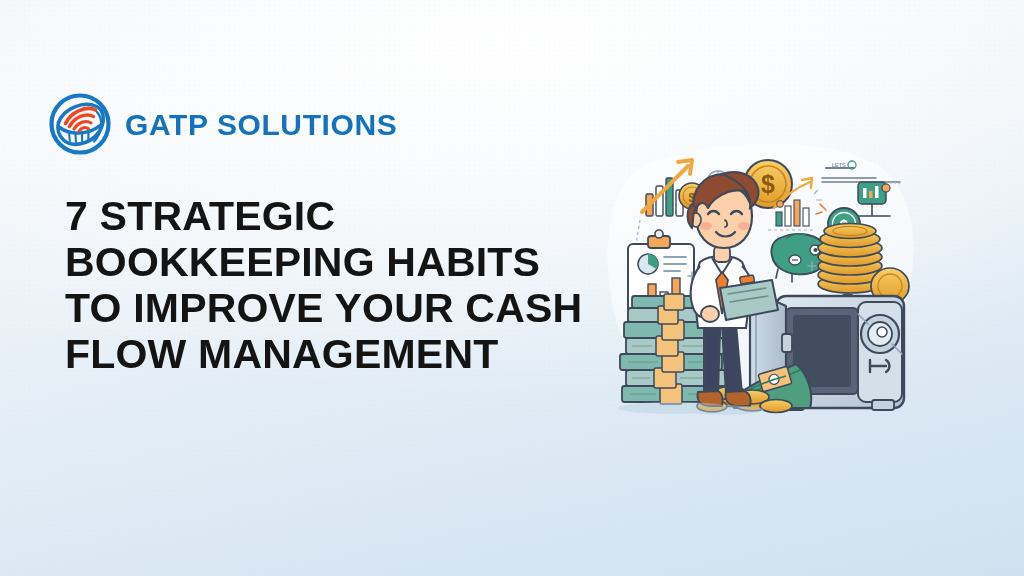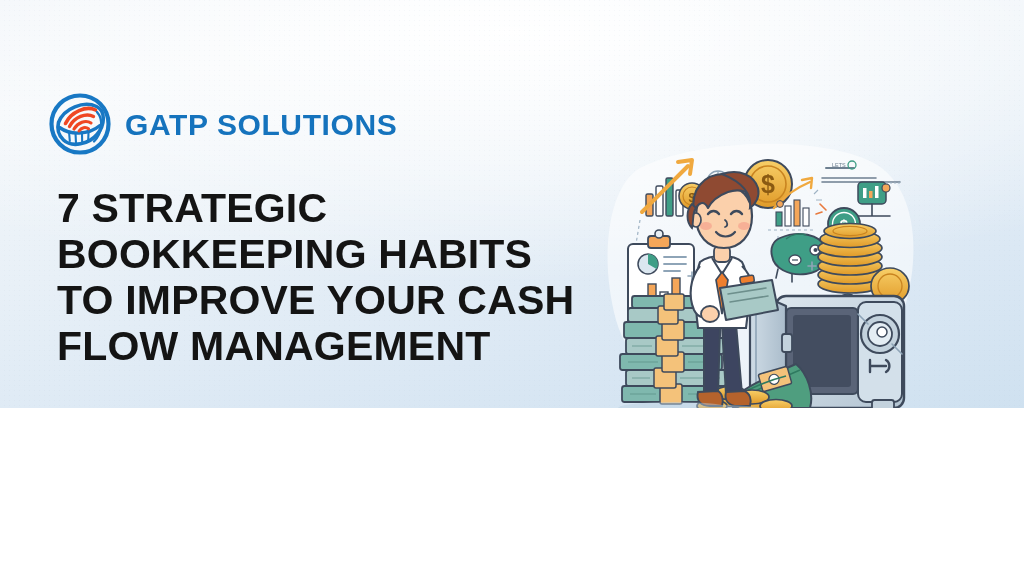--- a/index.html
+++ b/index.html
@@ -9,21 +9,21 @@
   body {
     width: 1024px;
     height: 576px;
     overflow: hidden;
     font-family: "Liberation Sans", sans-serif;
   }
 
   .slide {
     position: relative;
     width: 1024px;
-    height: 408px;
+    height: 576px;
     overflow: hidden;
     background:
       radial-gradient(120% 90% at 50% 8%, rgba(255,255,255,0.98) 0%, rgba(255,255,255,0.55) 35%, rgba(255,255,255,0) 68%),
       linear-gradient(168deg, #eef3f8 0%, #f3f7fa 18%, #e8f0f7 46%, #dbe8f4 74%, #cfe1f0 100%);
   }
 
   
   .texture {
     position: absolute;
     inset: 0;
@@ -61,21 +61,21 @@
     line-height: 1;
     padding-top: 2px;
   }
 
   
   .headline {
     position: absolute;
     left: 57px;
     top: 186px;
     width: 540px;
-    margin: 0;
+    margin: 8px;
     font-family: "Liberation Sans", sans-serif;
     font-size: 41px;
     font-weight: 700;
     line-height: 1.12;
     letter-spacing: 0.2px;
     color: #141414;
     text-transform: uppercase;
   }
 
   

